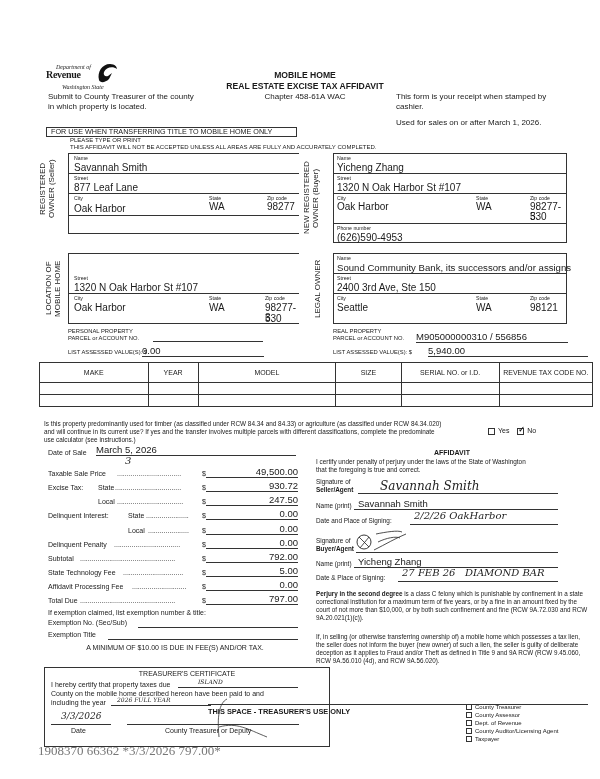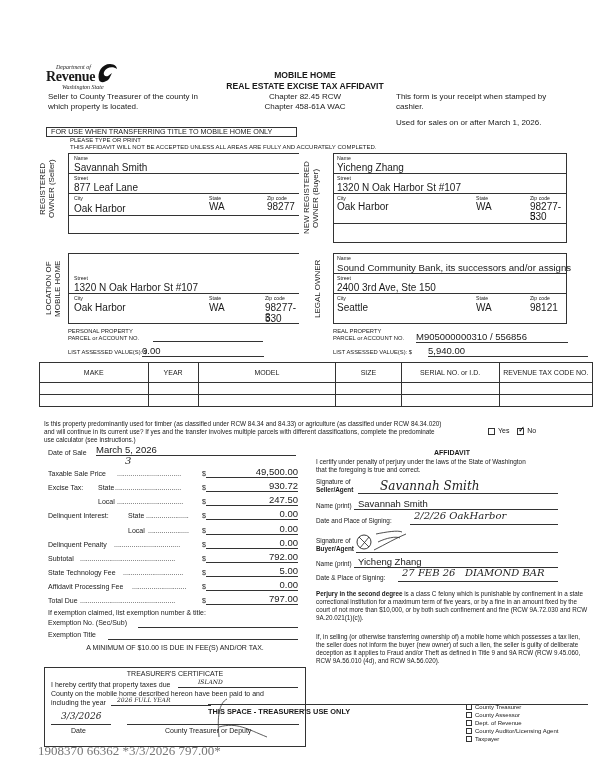--- a/index.html
+++ b/index.html
@@ -4,21 +4,21 @@
 <style>
   * { box-sizing: border-box; margin: 0; padding: 0; }
   html, body { width: 600px; height: 779px; background: #fff; overflow: hidden; }
   body { font-family: "Liberation Sans", sans-serif; color: #1a1a1a; position: relative; }
   .abs { position: absolute; }
   .hw { font-family: "DejaVu Serif", serif; font-style: italic; color: #222; }
 
   
   .logo { left: 46px; top: 62px; width: 80px; height: 30px; }
   .logo .dept { position:absolute; left: 10px; top: 2px; font-size: 6px; font-family: "Liberation Serif", serif; font-style: italic; }
-  .logo .rev { position:absolute; left: 0px; top: 7px; font-size: 14px; font-family: "Liberation Serif", serif; font-weight: bold; letter-spacing: -0.3px; }
+  .logo .rev { position:absolute; left: 0px; top: 7px; font-size: 10px; font-family: "Liberation Serif", serif; font-weight: bold; letter-spacing: -0.3px; }
   .logo .wa { position:absolute; left: 16px; top: 22px; font-size: 6px; font-family: "Liberation Serif", serif; font-style: italic; }
   .logo .swirl { position:absolute; left: 50px; top: 0px; width: 22px; height: 22px; }
   .submit { left: 48px; top: 92px; font-size: 8px; line-height: 10px; width: 150px; }
   .title { left: 200px; top: 70px; width: 210px; text-align: center; font-weight: bold; font-size: 8.6px; line-height: 10.5px; }
   .chapters { left: 200px; top: 92px; width: 210px; text-align: center; font-size: 8px; line-height: 9.6px; }
   .receipt { left: 396px; top: 92px; width: 180px; font-size: 8px; line-height: 9.6px; }
   .usedfor { left: 396px; top: 118px; font-size: 8px; }
 
   .forusebox { left: 46px; top: 127px; width: 251px; height: 10px; border: 1px solid #333; font-size: 7.2px; line-height: 8px; padding-left: 4px; }
   .pleasetype { left: 70px; top: 137px; font-size: 6px; line-height: 7px; }
@@ -51,43 +51,42 @@
   .taxamt { position:absolute; width: 92px; text-align: right; font-size: 9.5px; border-bottom: 1px solid #333; height: 12px; line-height: 11px; }
   .dollar { font-size: 7px; position:absolute; }
 
   
   .aff { font-size: 6.4px; line-height: 8px; }
   .affline { position:absolute; border-bottom: 1px solid #333; }
   .perjury { left: 316px; top: 565px; width: 272px; font-size: 6.3px; line-height: 8px; }
   .sale { left: 316px; top: 633px; width: 272px; font-size: 6.3px; line-height: 8px; }
 
   
-  .tcert { left: 44px; top: 667px; width: 262px; height: 80px; border: 1px solid #333; }
+  .tcert { left: 44px; top: 667px; width: 286px; height: 80px; border: 1px solid #333; }
   .stamp { left: 38px; top: 743px; font-family: Liberation Serif, serif; color: #777; font-size: 13px; }
   .spaceuse { left: 208px; top: 707px; font-weight: bold; font-size: 7.4px; }
   .distrib { left: 466px; top: 703px; font-size: 6px; line-height: 8px; }
 </style>
 </head>
 <body>
 
 <div class="abs logo">
   <span class="dept">Department of</span>
   <span class="rev">Revenue</span>
   <span class="wa">Washington State</span>
   <svg class="swirl" viewBox="0 0 22 22">
     <path d="M3 18 C1 10 6 2 14 2 C19 2 21 5 21 7 C17 4 10 5 8 10 C7 13 9 15 12 14 L16 11 L13 17 C9 21 4 21 3 18 Z" fill="#111"></path>
   </svg>
 </div>
-<div class="abs submit">Seller to County Treasurer of the county in which property is located.</div>
+<div class="abs submit">Submit to County Treasurer of the county in which property is located.</div>
 <div class="abs title">
   <div>MOBILE HOME</div>
   <div>REAL ESTATE EXCISE TAX AFFIDAVIT</div>
 </div>
 <div class="abs chapters">
-  <div>Chapter 82.45 RCW</div>
   <div>Chapter 458-61A WAC</div>
 </div>
 <div class="abs receipt">This form is your receipt when stamped by cashier.</div>
 <div class="abs usedfor">Used for sales on or after March 1, 2026.</div>
 
 <div class="abs forusebox">FOR USE WHEN TRANSFERRING TITLE TO MOBILE HOME ONLY</div>
 <div class="abs pleasetype">PLEASE TYPE OR PRINT</div>
 <div class="abs notaccepted">THIS AFFIDAVIT WILL NOT BE ACCEPTED UNLESS ALL AREAS ARE FULLY AND ACCURATELY COMPLETED.</div>
 
 <div class="abs sidelbl" style="left:38px; top:158px; height:62px; width:24px;">
@@ -127,20 +126,24 @@
     <span class="val" style="left:3px; top:9px;">1320 N Oak Harbor St #107</span>
   </div>
   <div class="row" style="top:40px; height:30px;">
     <span class="lbl" style="left:3px;">City</span>
     <span class="val" style="left:3px; top:8px;">Oak Harbor</span>
     <span class="lbl" style="left:142px;">State</span>
     <span class="val" style="left:142px; top:8px;">WA</span>
     <span class="lbl" style="left:196px;">Zip code</span>
     <span class="val" style="left:196px; top:8px;">98277-3</span>
     <span class="val" style="left:196px; top:18px;">530</span>
+  </div>
+  <div class="row last" style="top:70px; height:20px;">
+    <span class="lbl" style="left:3px;">Phone number</span>
+    <span class="val" style="left:3px; top:9px;">(626)590-4953</span>
   </div>
 </div>
 
 <div class="abs sidelbl" style="left:44px; top:256px; height:65px; width:24px;">
   <div>LOCATION OF</div>
   <div>MOBILE HOME</div>
 </div>
 <div class="abs party" style="left:68px; top:253px; width:231px; height:71px; border-right:none;">
   <div class="row" style="top:20px; height:20px;">
     <span class="lbl" style="left:5px;">Street</span>

